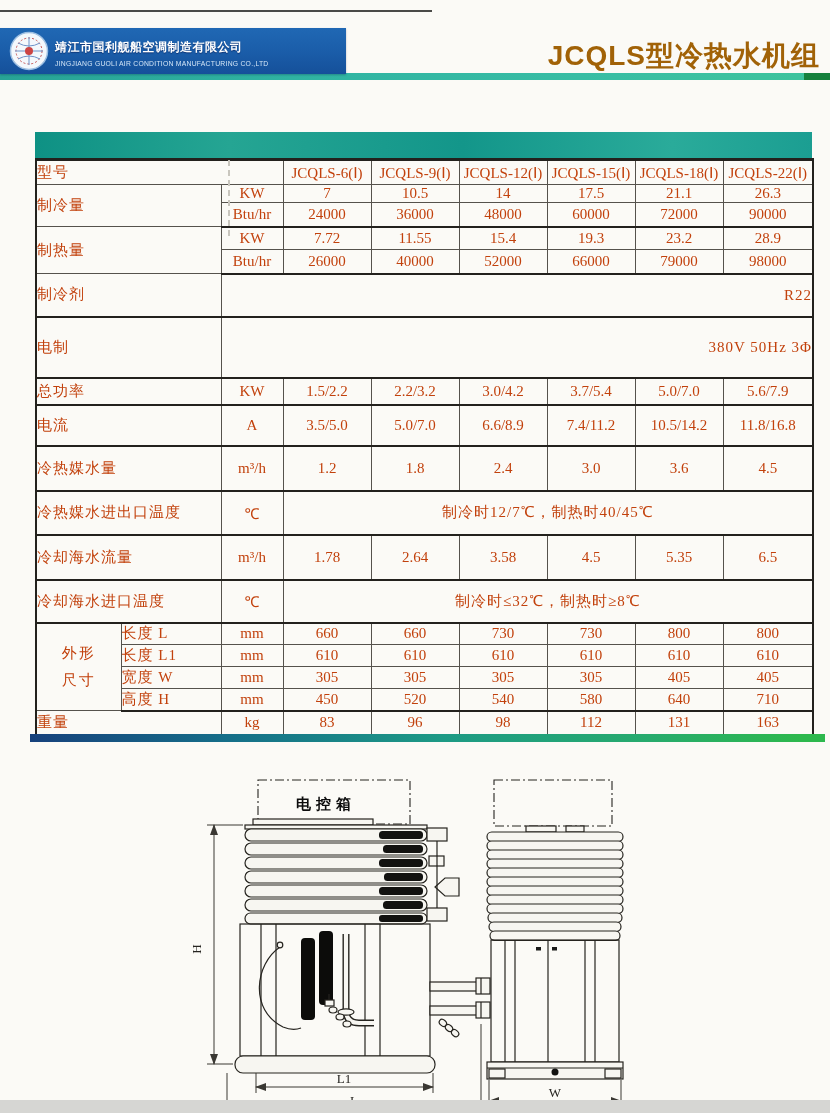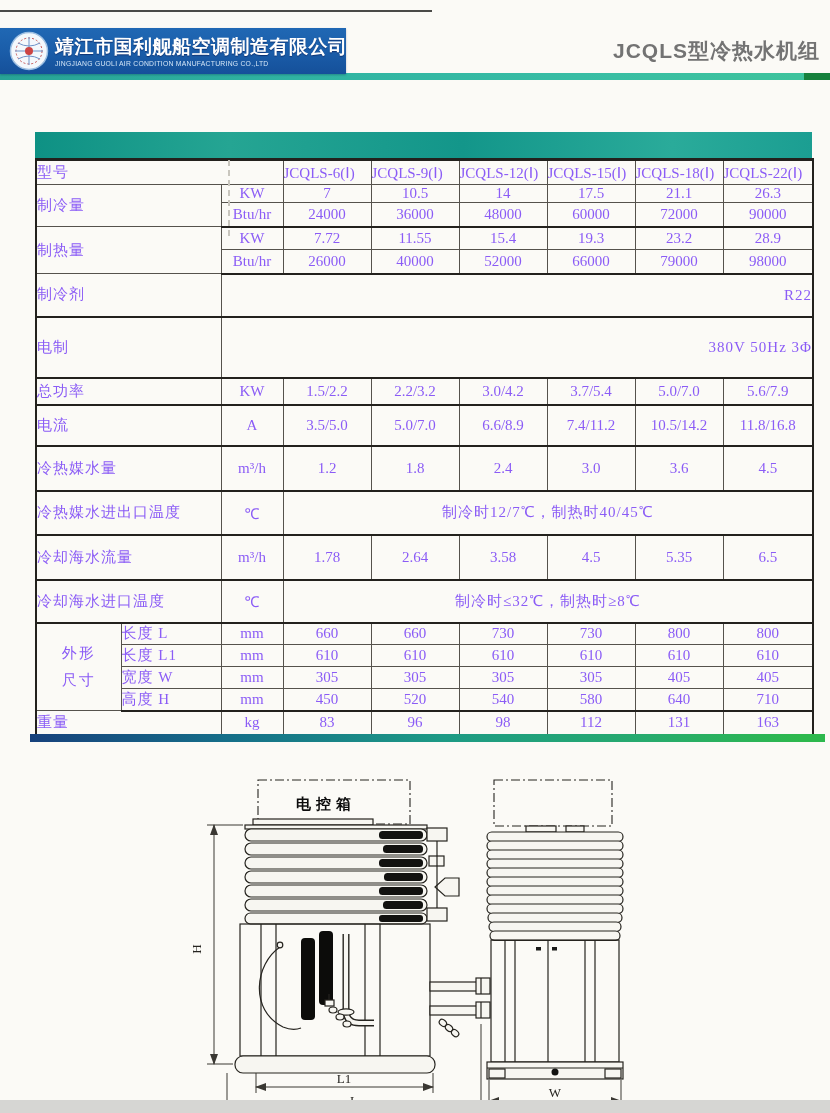--- a/index.html
+++ b/index.html
@@ -11,53 +11,53 @@
   
   .topline{position:absolute;left:0;top:10px;width:432px;height:2px;background:#4a4a48;}
   .banner{
     position:absolute;left:0;top:28px;width:346px;height:46px;
     background:linear-gradient(180deg,#2068b4 0%,#1a5ca8 55%,#15509a 100%);
     display:flex;align-items:center;z-index:3;
     box-shadow:0 1px 2px rgba(0,0,60,.25);
   }
   .logo{width:40px;height:40px;margin-left:9px;flex:0 0 auto;}
   .btxt{margin-left:6px;}
-  .cn{color:#ffffff;font-size:19px;font-weight:bold;letter-spacing:.5px;line-height:22px;
+  .cn{color:#ffffff;font-size:12px;font-weight:bold;letter-spacing:.5px;line-height:22px;
       text-shadow:0 1px 1px rgba(0,0,50,.45);white-space:nowrap;}
   .en{color:#d4e6f7;font-size:6.8px;letter-spacing:.25px;margin-top:2px;white-space:nowrap;}
   .teal-rule{
     position:absolute;left:0;top:73px;width:830px;height:7px;z-index:2;
     background:linear-gradient(90deg,#27a396 0%,#2fb3a2 35%,#38bda4 70%,#3ec39d 96%);
   }
   .teal-rule .tip{position:absolute;right:0;top:0;width:26px;height:7px;background:#17813d;}
   .ptitle{
     position:absolute;right:10px;top:37px;z-index:3;
-    font-size:21px;font-weight:bold;color:#737373;letter-spacing:1px;white-space:nowrap;
+    font-size:28px;font-weight:bold;color:#a16207;letter-spacing:1px;white-space:nowrap;
   }
   
   .band{
     position:absolute;left:35px;top:132px;width:777px;height:26px;
     background:linear-gradient(90deg,#0e9184 0%,#25a593 25%,#13968a 55%,#2aab9a 82%,#1b9e92 100%);
   }
   table.spec{
     position:absolute;left:35px;top:158px;width:777px;
     border-collapse:collapse;table-layout:fixed;
-    font-family:"Liberation Serif",serif;color:#8b5cf6;
+    font-family:"Liberation Serif",serif;color:#c2410c;
   }
   table.spec{border:2px solid #23211d;border-top-width:3px;}
   table.spec td{
     border:1px solid #55524c;font-size:15px;vertical-align:middle;
     padding:0;overflow:hidden;white-space:nowrap;
   }
   tr.maj td{border-bottom-width:2px;border-bottom-color:#23211d;}
   td.lbl{text-align:left;padding-left:9px;letter-spacing:1px;}
   td.sublbl{text-align:left;padding-left:14px;font-size:14.5px;letter-spacing:1px;}
   td.unit{text-align:center;font-size:14px;}
   td.val{text-align:center;font-size:15px;}
-  td.mdl{font-size:12px;margin-left:48px;}
+  td.mdl{text-align:center;font-size:12px;margin-left:48px;}
   td.spanval{text-align:right;padding-left:85px;font-size:15px;letter-spacing:1px;}
   td.spanvalc{text-align:center;padding-right:60px;font-size:15px;letter-spacing:1px;}
   td.bb2{border-bottom-width:2px;border-bottom-color:#23211d;}
   .wrap2{display:inline-block;width:36px;white-space:normal;line-height:27px;letter-spacing:2px;
          vertical-align:middle;}
   .bandbot{
     position:absolute;left:30px;top:734px;width:795px;height:8px;
     background:linear-gradient(90deg,#17417c 0%,#156f89 25%,#1d9a85 52%,#27ab6d 78%,#2db84d 97%);
   }
   

